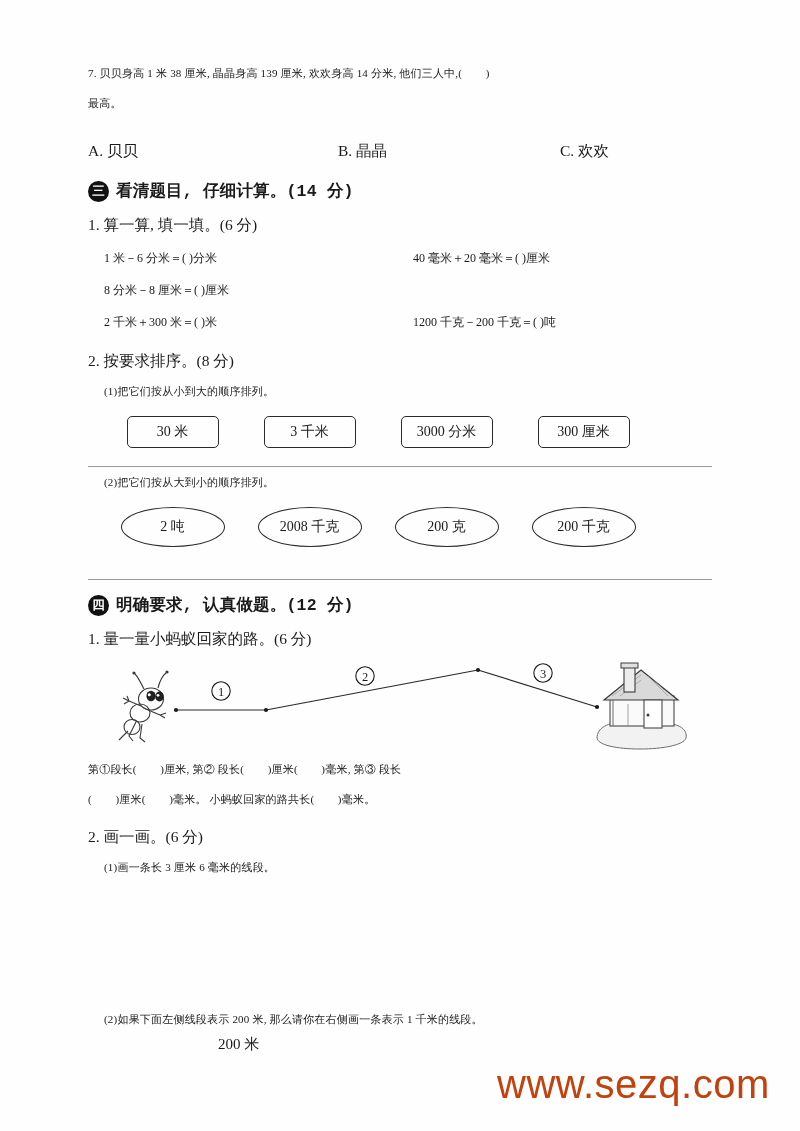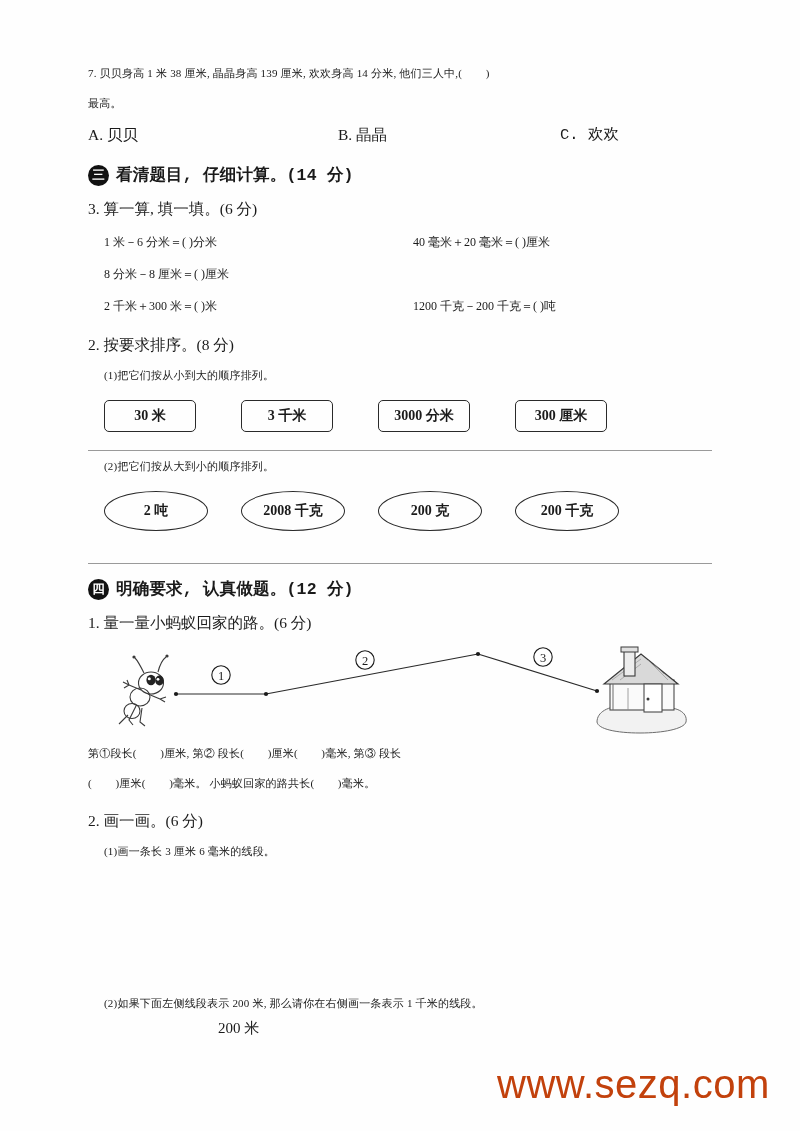--- a/index.html
+++ b/index.html
@@ -35,25 +35,25 @@
     white-space: pre-wrap;
     letter-spacing: 0.2px;
   }
   .indent1 { padding-left: 16px; }
 
   
   .mc-row {
     display: flex;
     font-size: 15.5px;
     line-height: 30px;
-    margin-top: 2px;
+    margin-top: 18px;
   }
   .mc-a { width: 250px; }
   .mc-b { width: 222px; }
-  .mc-c { width: 150px; font-family: Liberation Mono, monospace; }
+  .mc-c { width: 150px; }
 
   
   .section-head {
     display: flex;
     align-items: center;
     margin-top: 14px;
     margin-bottom: 4px;
   }
   .sec-badge {
     width: 21px;
@@ -99,22 +99,21 @@
 
   
   .shape-row {
     display: flex;
     margin-top: 10px;
     padding-left: 16px;
   }
   .shape-slot {
     width: 137px;
     display: flex;
-    justify-content: flex-start;
-    font-weight: bold;
+    justify-content: center;
   }
   .box-rect {
     border: 1px solid #2a2a2a;
     border-radius: 5px;
     min-width: 92px;
     height: 32px;
     display: flex;
     align-items: center;
     justify-content: center;
     font-size: 14px;
@@ -186,21 +185,21 @@
         <div class="mc-b">B. 晶晶</div>
         <div class="mc-c">C. 欢欢</div>
       </div>
     </div>
 
     <div class="section-head">
       <div class="sec-badge">三</div>
       <div class="sec-title">看清题目, 仔细计算。(14 分)</div>
     </div>
 
-    <div class="prob-title">3. 算一算, 填一填。(6 分)</div>
+    <div class="prob-title">1. 算一算, 填一填。(6 分)</div>
     <div class="calc-grid">
       <div class="calc-row">
         <div class="calc-left">1 米－6 分米＝(        )分米</div>
         <div class="calc-right">40 毫米＋20 毫米＝(        )厘米</div>
       </div>
       <div class="calc-row">
         <div class="calc-left">8 分米－8 厘米＝(        )厘米</div>
       </div>
       <div class="calc-row">
         <div class="calc-left">2 千米＋300 米＝(        )米</div>

